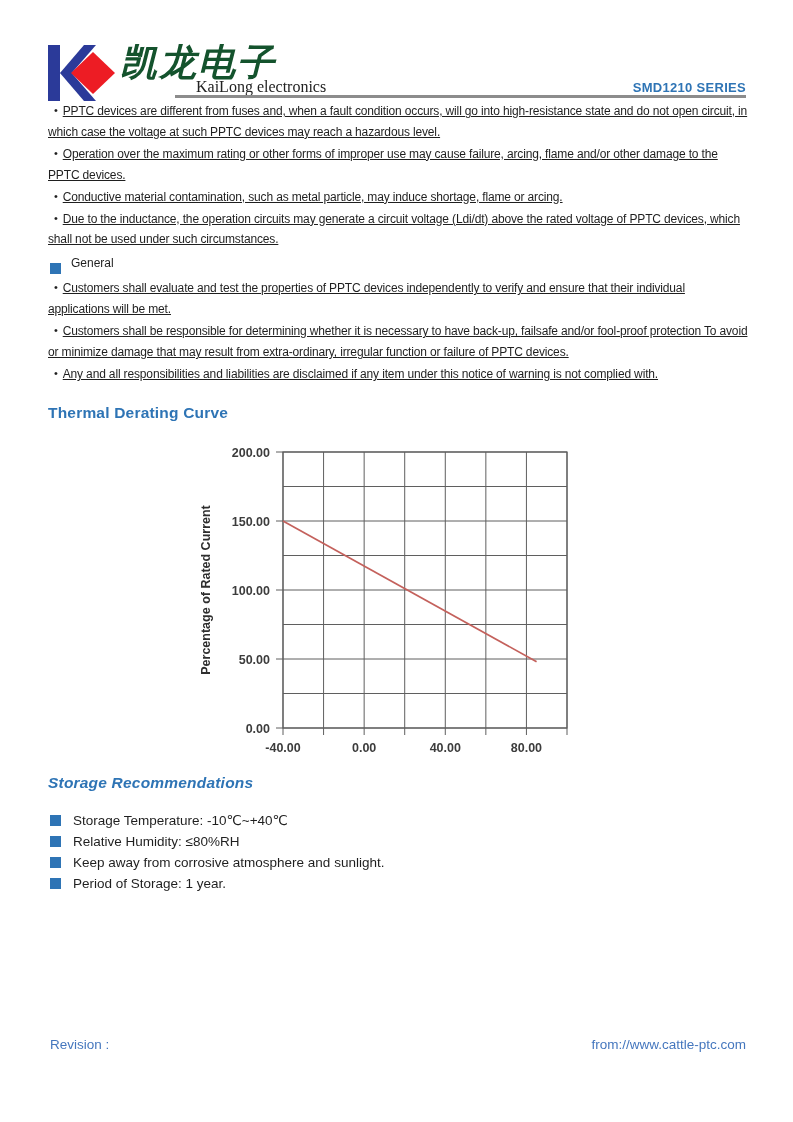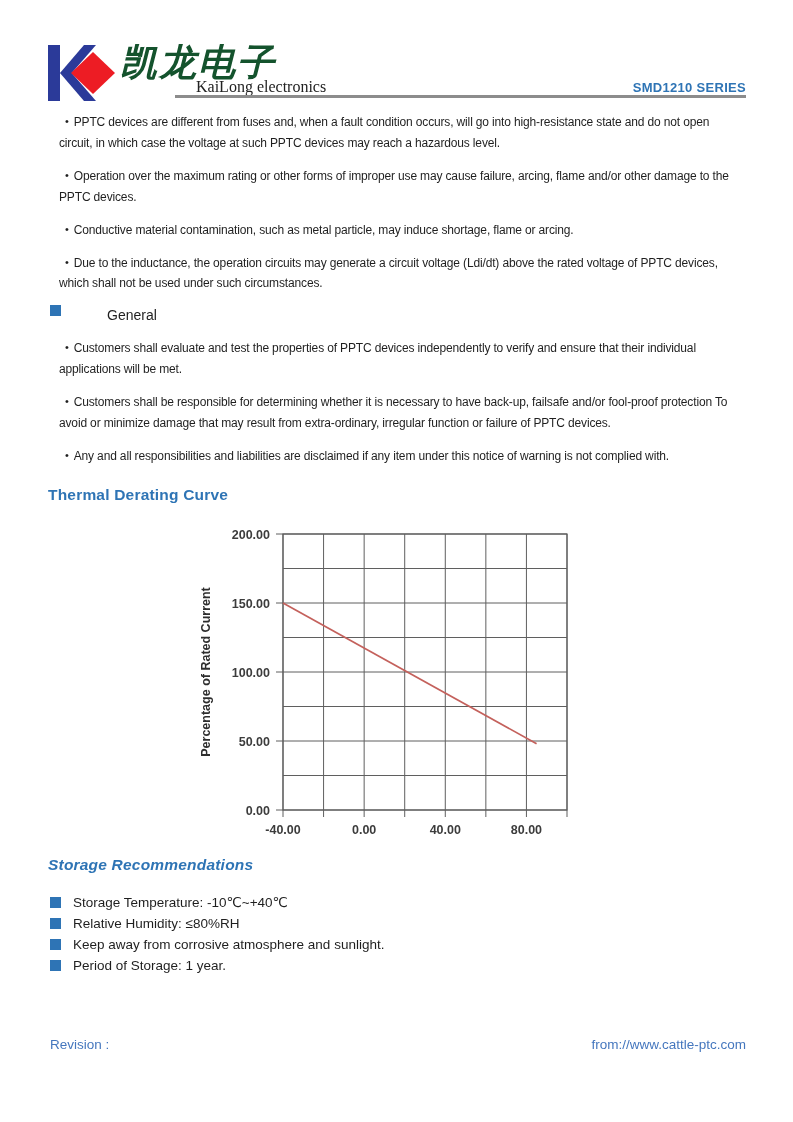--- a/index.html
+++ b/index.html
@@ -15,23 +15,23 @@
     letter-spacing:2px;color:#14532d;font-family:"DejaVu Sans",sans-serif;line-height:1;
   }
   .brand-en{
     position:absolute;left:148px;bottom:2px;font-size:16px;color:#222;
     font-family:"Liberation Serif","DejaVu Serif",serif;
   }
   .series-title{position:absolute;right:0;bottom:3px;font-size:13px;font-weight:bold;color:#2e74b5;letter-spacing:.3px;}
   .header-rule{position:absolute;left:175px;top:95px;width:571px;height:3px;background:#8c8c8c;}
   
   .content{position:absolute;left:48px;top:100px;width:701px;}
-  .body-p{margin:11px;font-size:12px;line-height:20.9px;letter-spacing:-0.15px;text-indent:6px;}
+  .body-p{margin:0;font-size:12px;line-height:20.9px;letter-spacing:-0.15px;text-indent:6px;text-decoration:underline;}
   .dot{display:inline-block;text-indent:0;margin-right:5px;font-size:11px;vertical-align:1px;}
-  .sub-head{margin:3px 0 3px 2px;font-size:14px;line-height:21px;display:flex;align-items:flex-start;gap:36px;}
+  .sub-head{margin:3px 0 3px 2px;font-size:12px;line-height:21px;display:flex;align-items:flex-end;}
   .sq{display:inline-block;width:11px;height:11px;background:#2e74b5;margin-right:10px;flex:0 0 auto;}
   .blue-head{margin:0;font-size:15.5px;font-weight:bold;color:#2e74b5;letter-spacing:.2px;}
   .h-thermal{margin-top:19px;}
   .h-storage{margin-top:8px;font-style:italic;}
   
   .chart-fig{margin:14px 0 0 122px;width:420px;height:330px;}
   .chart-fig svg{display:block;}
   .tick{font-size:12.5px;font-weight:700;fill:#3c3c3c;font-family:"Liberation Sans","DejaVu Sans",sans-serif;}
   .axis-label{font-size:12.5px;font-weight:600;fill:#2e2e2e;font-family:"Liberation Sans","DejaVu Sans",sans-serif;}
   

